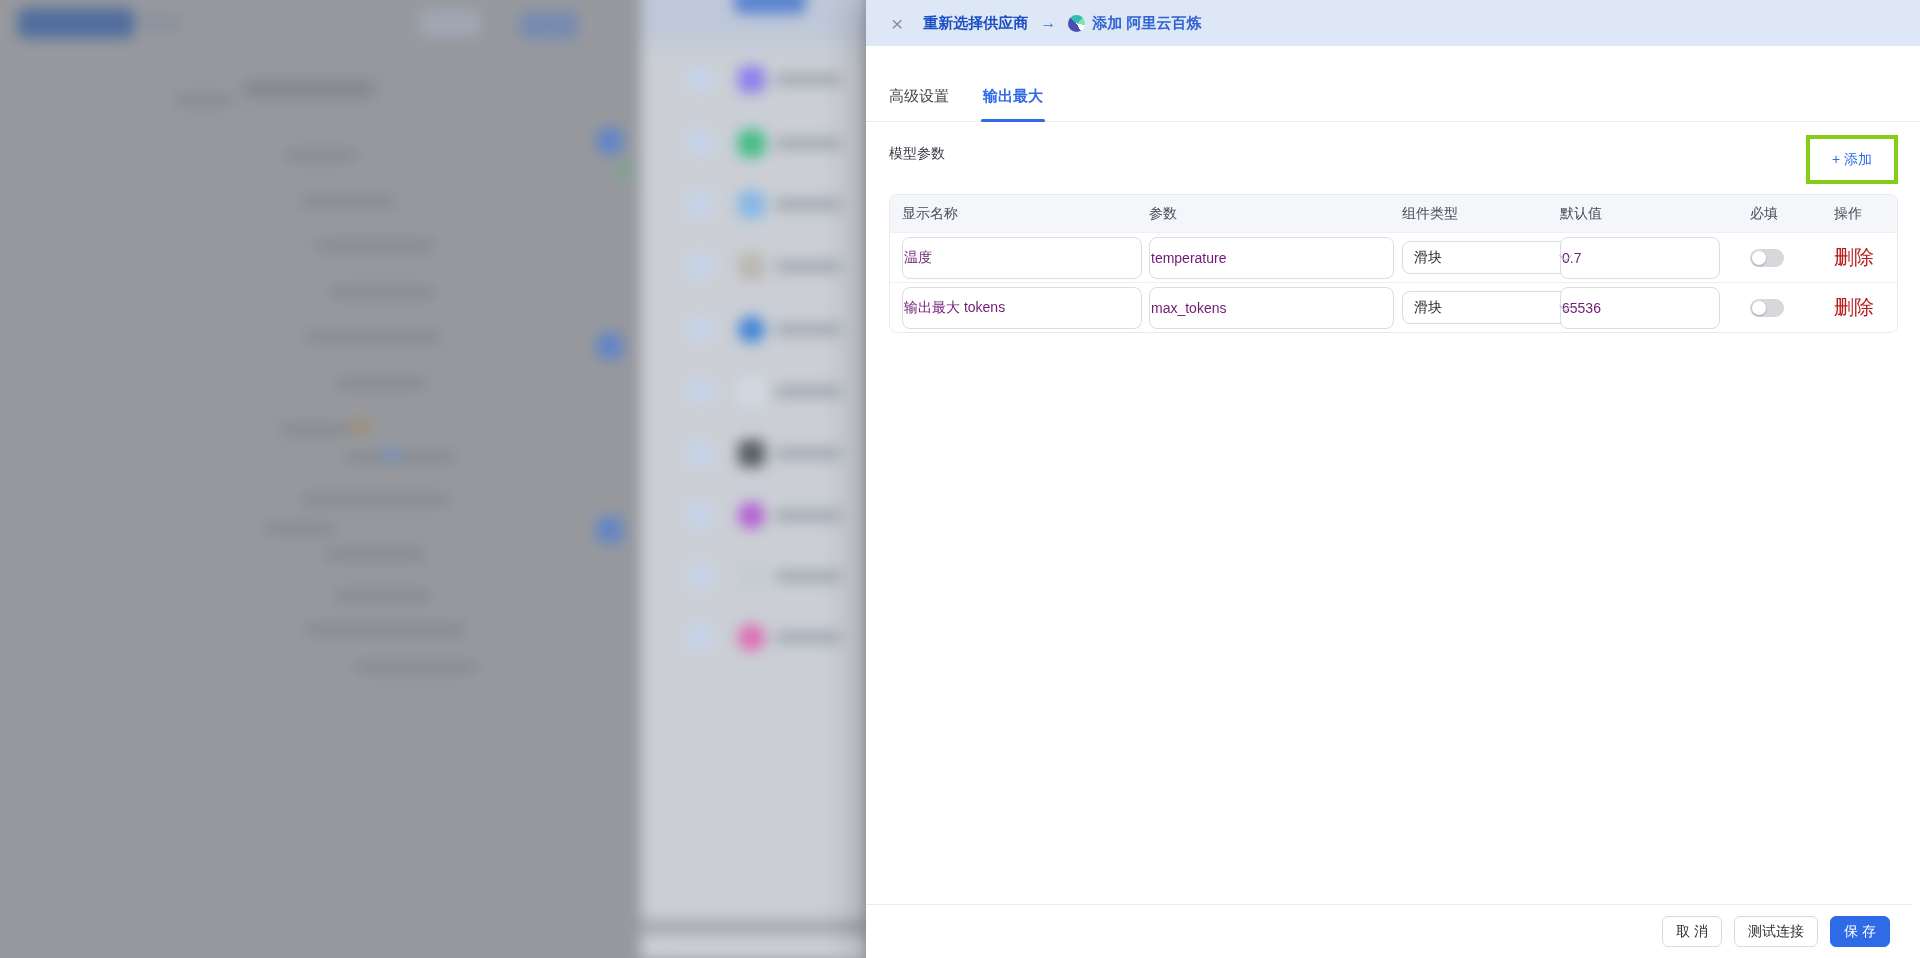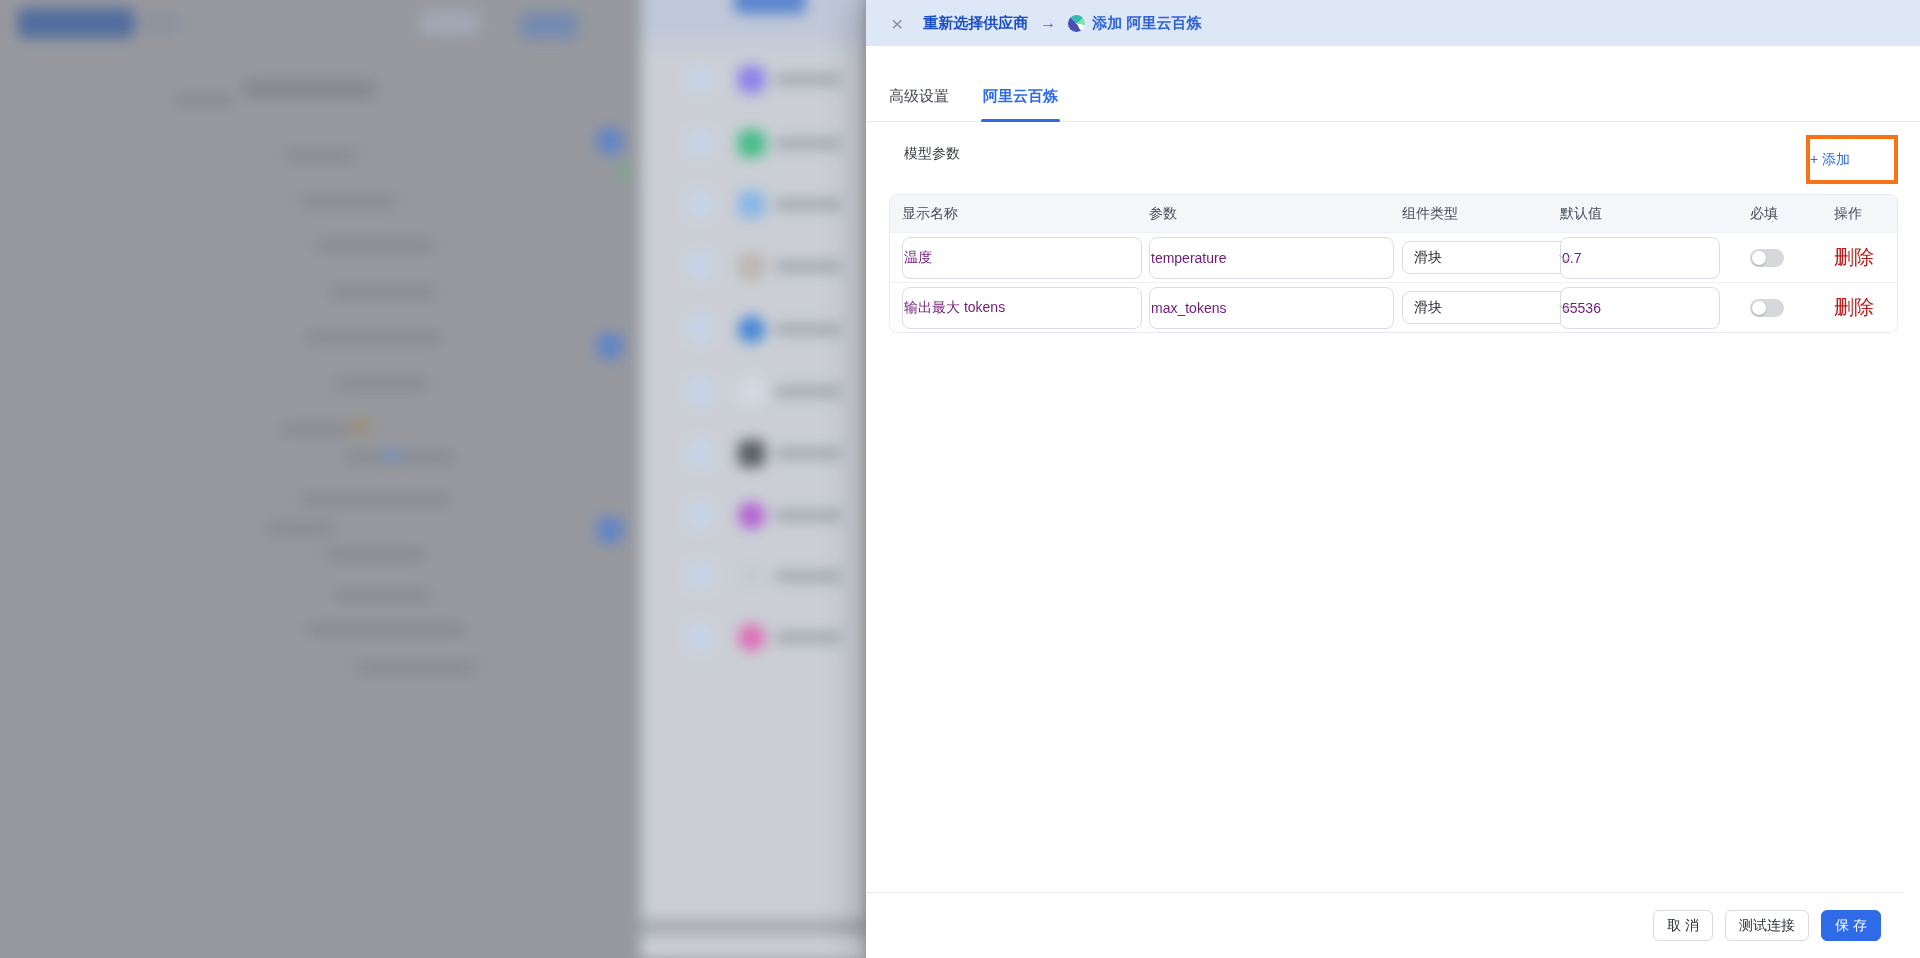--- a/index.html
+++ b/index.html
@@ -27,41 +27,41 @@
   .close-x{font-size:21px;color:#8b919c;line-height:1;margin-right:20px;cursor:pointer;}
   .crumb-back{font-size:15px;font-weight:bold;color:#1d4fc4;cursor:pointer;}
   .crumb-arrow{font-size:16px;color:#3a6ee0;margin:0 12px;}
   .logo-dot{width:17px;height:17px;border-radius:50%;margin-right:7px;
     background:conic-gradient(from 150deg,#4a4fb5 0 45%,#35b9b0 45% 72%,#7be3b4 72% 86%,#ffffff 86% 100%);}
   .crumb-title{font-size:15px;font-weight:600;color:#3164d2;}
   .tabs-row{height:76px;display:flex;align-items:flex-end;padding-left:23px;border-bottom:1px solid #e8eaed;box-sizing:border-box;}
   .tab{padding-bottom:15px;font-size:15px;color:#40454d;position:relative;margin-right:34px;cursor:pointer;}
   .tab.active{color:#2f6be6;font-weight:bold;}
   .tab.active::after{content:'';position:absolute;left:-2px;right:-2px;bottom:-1px;height:3px;background:#2f6be6;border-radius:2px;}
-  .section-bar{margin:0 22px 0 38px;height:64px;display:flex;align-items:center;position:relative;}
+  .section-bar{margin:0 22px 0 23px;height:64px;display:flex;align-items:center;position:relative;}
   .section-title{font-size:14px;color:#383c42;}
-  .annotation-box{position:absolute;right:0px;top:13px;width:92px;height:49px;border:4px solid #f97316;
-    box-sizing:border-box;display:flex;align-items:center;justify-content:flex-start;}
+  .annotation-box{position:absolute;right:0px;top:13px;width:92px;height:49px;border:4px solid #84cc16;
+    box-sizing:border-box;display:flex;align-items:center;justify-content:center;}
   .add-link{font-size:14px;color:#2f6be6;cursor:pointer;white-space:nowrap;}
   .param-table{margin-left:23px;width:1009px;border:1px solid #e7ebf0;border-radius:8px;box-sizing:border-box;overflow:hidden;margin-top:8px;}
   .t-head{display:flex;align-items:center;background:#f4f6f9;height:37px;padding-left:12px;font-size:14px;color:#454c59;}
   .t-row{display:flex;align-items:center;height:49px;padding-left:12px;border-top:1px solid #eef1f4;background:#fff;}
   .c1{width:247px;}.c2{width:253px;}.c3{width:158px;}.c4{width:190px;}.c5{width:84px;}.c6{flex:1;}
   .cell-input{height:42px;border:1px solid #d9dde3;border-radius:8px;padding:0 1px;font-size:14px;color:#701a75;
     box-sizing:border-box;outline:none;background:#fff;font-family:inherit;}
   .w-name{width:240px;}.w-param{width:245px;}.w-default{width:160px;}
   .select-box{width:180px;height:33px;border:1px solid #d9dde3;border-radius:8px;box-sizing:border-box;
     display:flex;align-items:center;justify-content:space-between;padding:0 11px;font-size:14px;color:#23272e;cursor:pointer;background:#fff;}
   .chev{width:8px;height:8px;border-right:1.5px solid #b6bcc6;border-bottom:1.5px solid #b6bcc6;
     transform:rotate(45deg);margin-top:-4px;}
   .toggle{width:34px;height:18px;border-radius:9px;background:#d6d8db;position:relative;cursor:pointer;}
   .toggle .knob{position:absolute;left:2px;top:2px;width:14px;height:14px;border-radius:50%;background:#fff;
     box-shadow:0 1px 2px rgba(0,0,0,.25);}
   .delete-link{font-size:20px;color:#b91c1c;cursor:pointer;}
-  .modal-footer{position:absolute;left:0;right:17px;bottom:0;height:66px;background:#fff;border-top:1px solid #ededed;
+  .modal-footer{position:absolute;left:0;right:8px;bottom:0;height:54px;background:#fff;border-top:1px solid #ededed;
     display:flex;align-items:center;justify-content:flex-end;padding-right:22px;gap:12px;box-sizing:border-box;}
   .btn{height:31px;padding:0 13px;border:1px solid #d8dade;border-radius:6px;background:#fff;
     font-size:14px;color:#2b2f36;font-family:inherit;cursor:pointer;}
   .btn-primary{background:#2f6be6;border-color:#2f6be6;color:#fff;}
 </style>
 </head>
 <body>
 
 <div class="backdrop">
   <div class="backdrop-inner">
@@ -159,21 +159,21 @@
   <div class="modal-header">
     <span class="close-x">×</span>
     <span class="crumb-back">重新选择供应商</span>
     <span class="crumb-arrow">→</span>
     <span class="logo-dot"></span>
     <span class="crumb-title">添加 阿里云百炼</span>
   </div>
 
   <div class="tabs-row">
     <span class="tab">高级设置</span>
-    <span class="tab active">阿里云百炼</span>
+    <span class="tab active">输出最大</span>
   </div>
 
   <div class="section-bar">
     <span class="section-title">模型参数</span>
     <div class="annotation-box">
       <span class="add-link">+ 添加</span>
     </div>
   </div>
 
   <div class="param-table">

